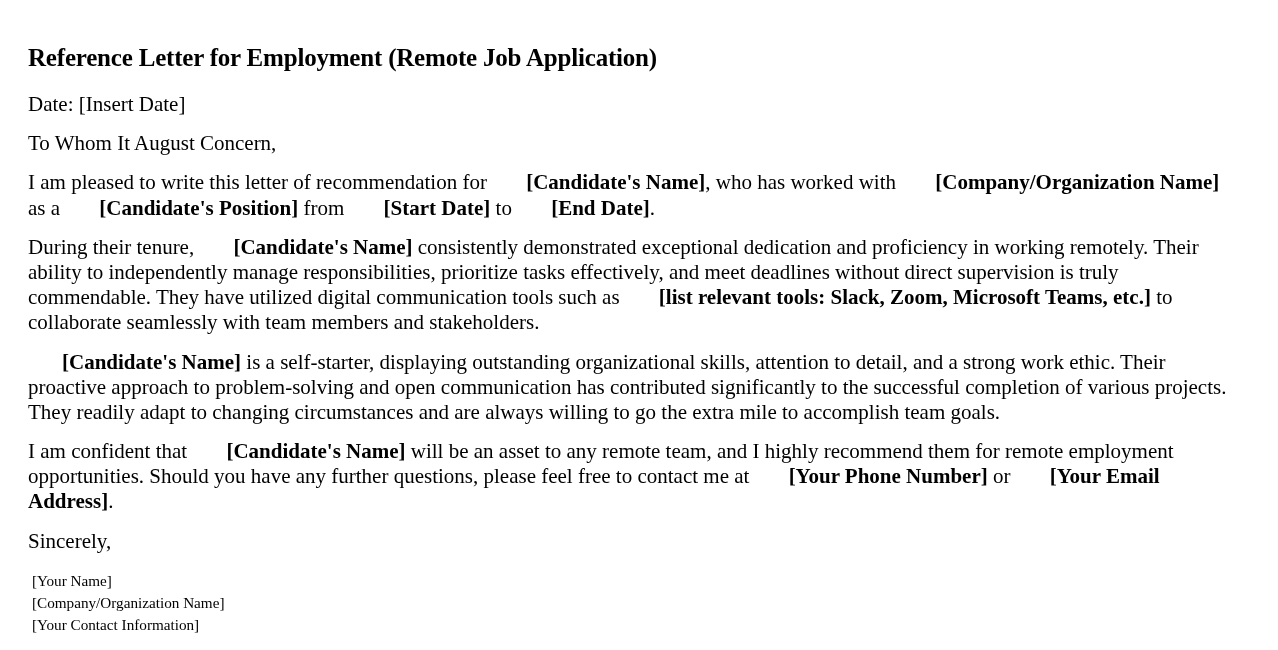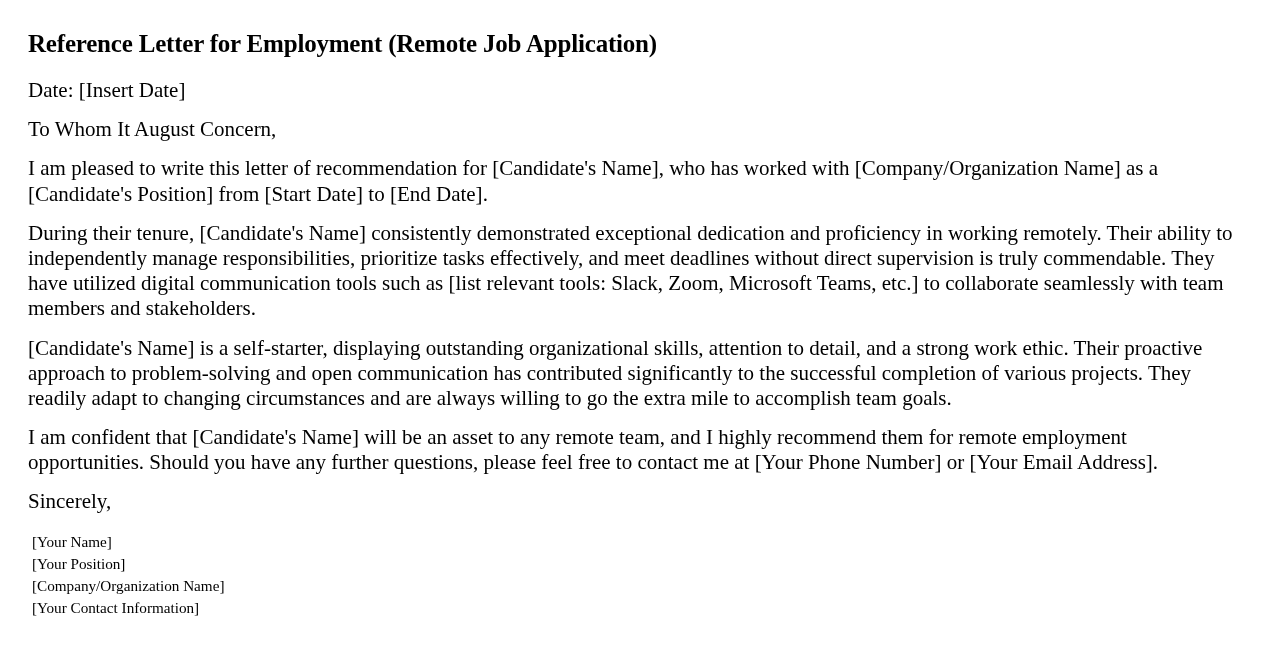--- a/index.html
+++ b/index.html
@@ -8,38 +8,39 @@
     background: #ffffff;
   }
   body {
     width: 1278px;
     height: 650px;
     font-family: "Liberation Serif", "DejaVu Serif", serif;
     color: #000000;
     overflow: hidden;
   }
   .page {
-    padding: 22px 36px 0 28px;
+    padding: 36px 36px 0 28px;
     box-sizing: border-box;
   }
   h1.doc-title {
     font-family: "Liberation Serif", "DejaVu Serif", serif;
     font-size: 25px;
     font-weight: bold;
     margin: 8px 0 20px 0;
     letter-spacing: -0.2px;
   }
   p.para {
     font-size: 21px;
     line-height: 1.2;
     margin: 0 0 14px 0;
     text-align: left;
   }
   .b {
-    font-weight: normal;
+    font-weight: bold;
+    margin-left: 34px;
   }
   .signature-block {
     font-size: 15.2px;
     line-height: 1.2;
     margin-top: 18px;
   }
   .signature-block div {
     margin: 4px;
     padding: 0;
     line-height: 1.2;
@@ -60,18 +61,17 @@
       <p class="para"><span>I am pleased to write this letter of recommendation for </span><span class="b">[Candidate's Name]</span><span>, who has worked with </span><span class="b">[Company/Organization Name]</span><span> as a </span><span class="b">[Candidate's Position]</span><span> from </span><span class="b">[Start Date]</span><span> to </span><span class="b">[End Date]</span><span>.</span></p>
       <p class="para"><span>During their tenure, </span><span class="b">[Candidate's Name]</span><span> consistently demonstrated exceptional dedication and proficiency in working remotely. Their ability to independently manage responsibilities, prioritize tasks effectively, and meet deadlines without direct supervision is truly commendable. They have utilized digital communication tools such as </span><span class="b">[list relevant tools: Slack, Zoom, Microsoft Teams, etc.]</span><span> to collaborate seamlessly with team members and stakeholders.</span></p>
       <p class="para"><span class="b">[Candidate's Name]</span><span> is a self-starter, displaying outstanding organizational skills, attention to detail, and a strong work ethic. Their proactive approach to problem-solving and open communication has contributed significantly to the successful completion of various projects. They readily adapt to changing circumstances and are always willing to go the extra mile to accomplish team goals.</span></p>
       <p class="para"><span>I am confident that </span><span class="b">[Candidate's Name]</span><span> will be an asset to any remote team, and I highly recommend them for remote employment opportunities. Should you have any further questions, please feel free to contact me at </span><span class="b">[Your Phone Number]</span><span> or </span><span class="b">[Your Email Address]</span><span>.</span></p>
     </div>
 
   <p class="para">Sincerely,</p>
 
   <div class="signature-block" id="signature-block">
       <div>[Your Name]</div>
-      <div>[Your Position]</div>
       <div>[Company/Organization Name]</div>
       <div>[Your Contact Information]</div>
     </div>
 
 </div>
 
 </body></html>

